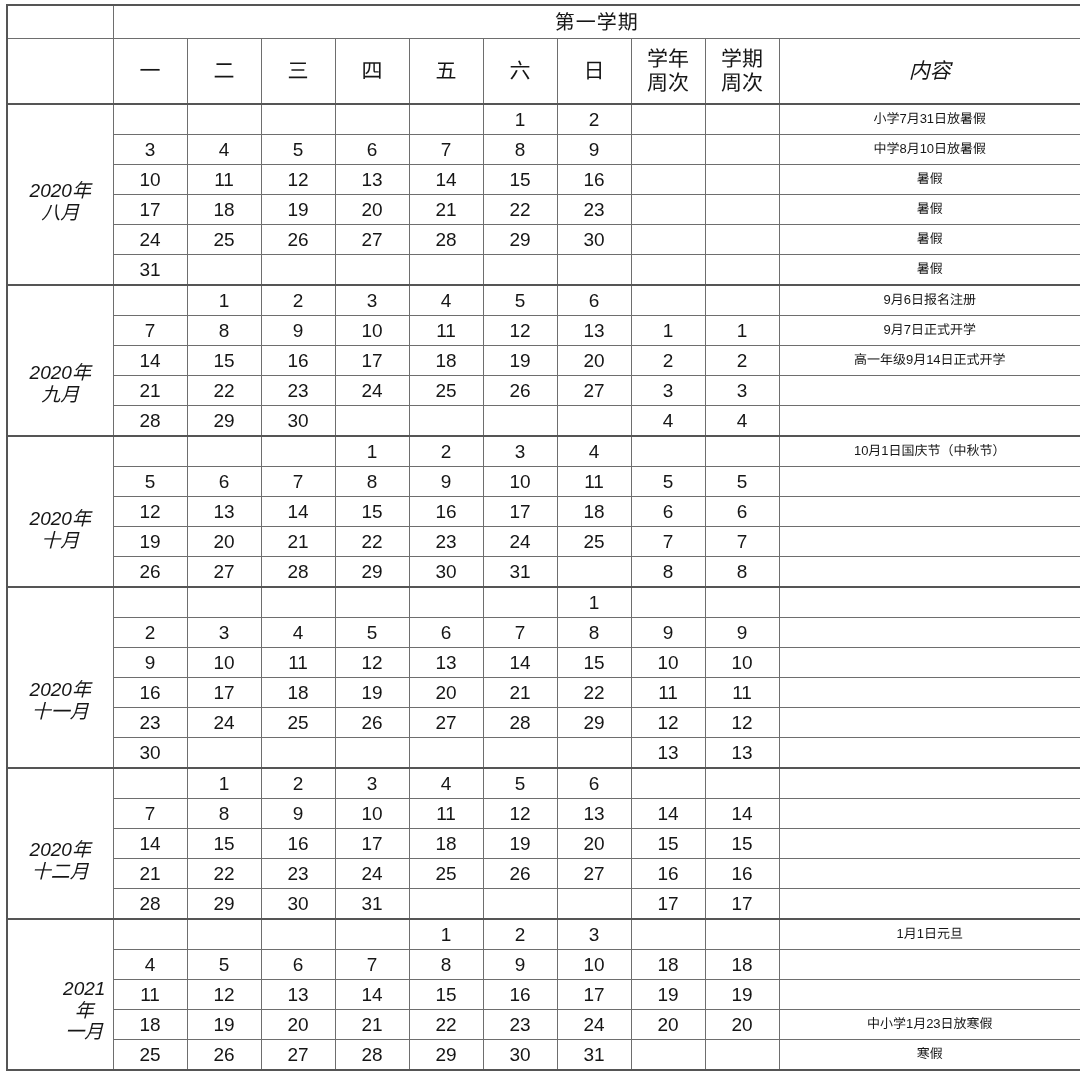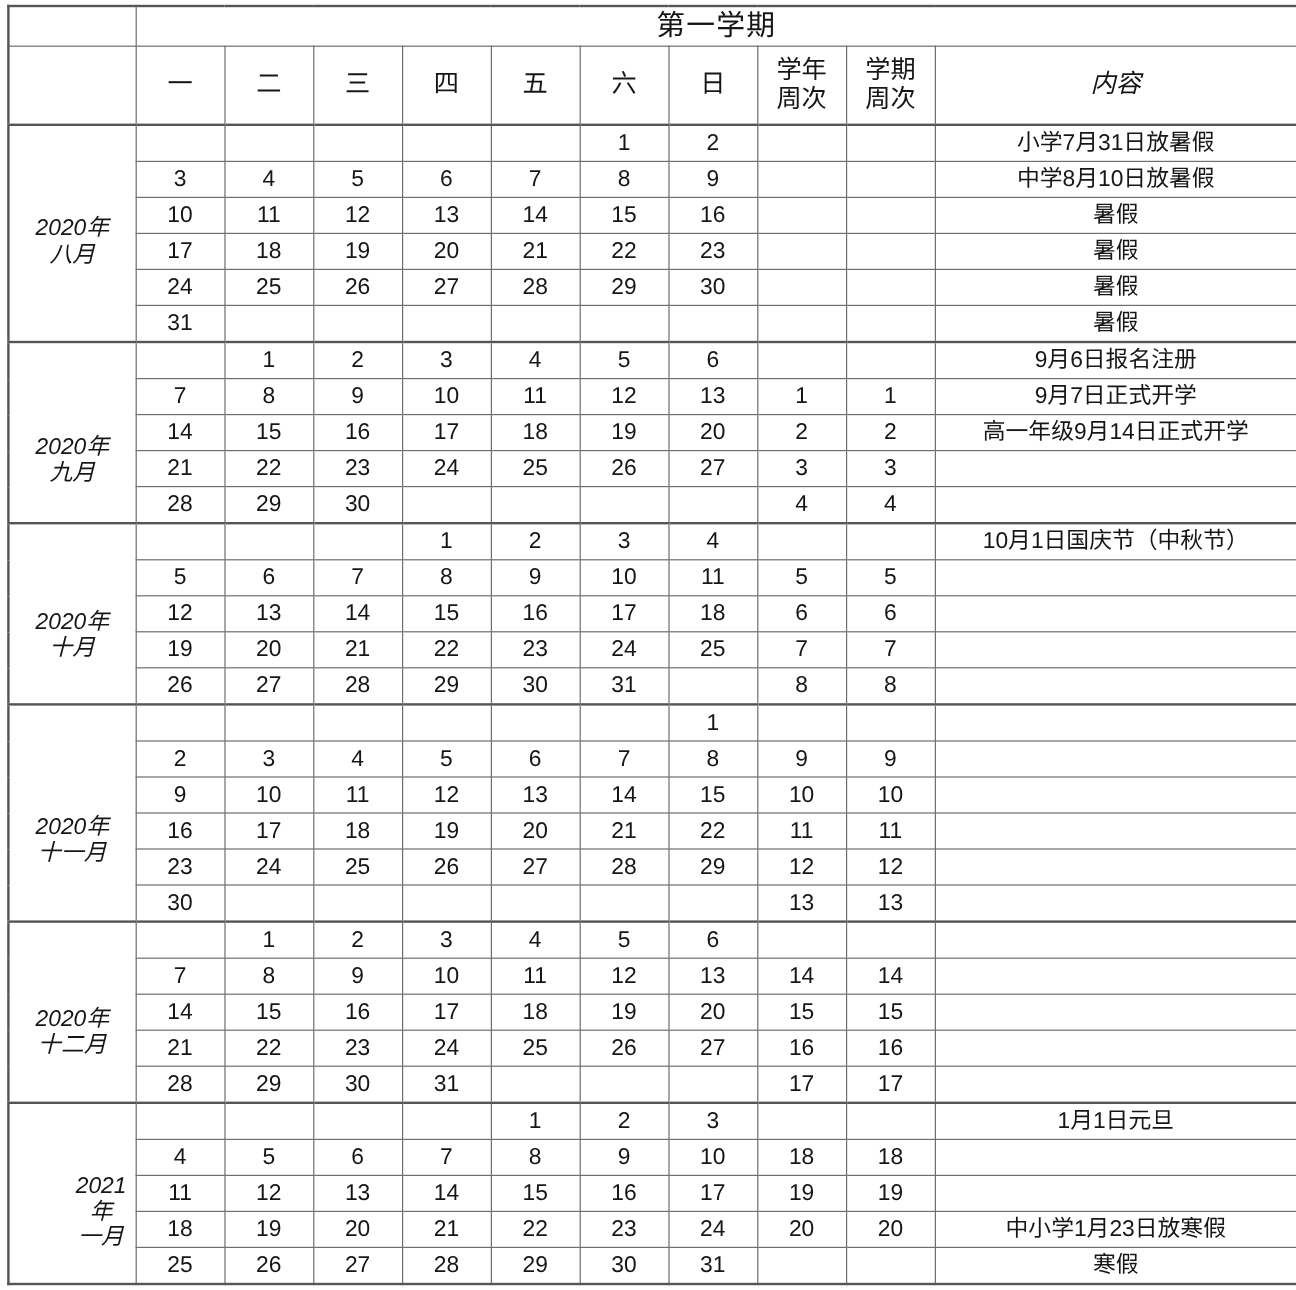--- a/index.html
+++ b/index.html
@@ -52,21 +52,21 @@
 
   
   col.c-month { width: 106px; }
   col.c-day   { width: 74px; }
   col.c-week  { width: 74px; }
   col.c-note  { width: 302px; }
 
   
   tr.semester-row td {
     height: 32px;
-    font-size: 24px;
+    font-size: 20px;
     letter-spacing: 1px;
   }
   td.semester-title {
     text-align: center;
   }
   td.corner-blank {
     border-top-color: transparent;
     border-left-color: transparent;
   }
 
@@ -82,21 +82,21 @@
   td.wk-head span { display: block; text-align: center; }
   td.content-head { font-size: 20px; font-style: italic; }
 
   
   td.weekend { background: #c9c9c9; }
 
   
   tr.week-row td { height: 29px; }
   tr.week-row td.num { font-size: 19px; }
   tr.week-row td.note {
-    font-size: 19px;
+    font-size: 13px;
     letter-spacing: 0px;
   }
 
   td.month-label {
     font-size: 19px;
     line-height: 1.35;
     vertical-align: top;
     padding-top: 0px;
     font-style: italic;
   }

